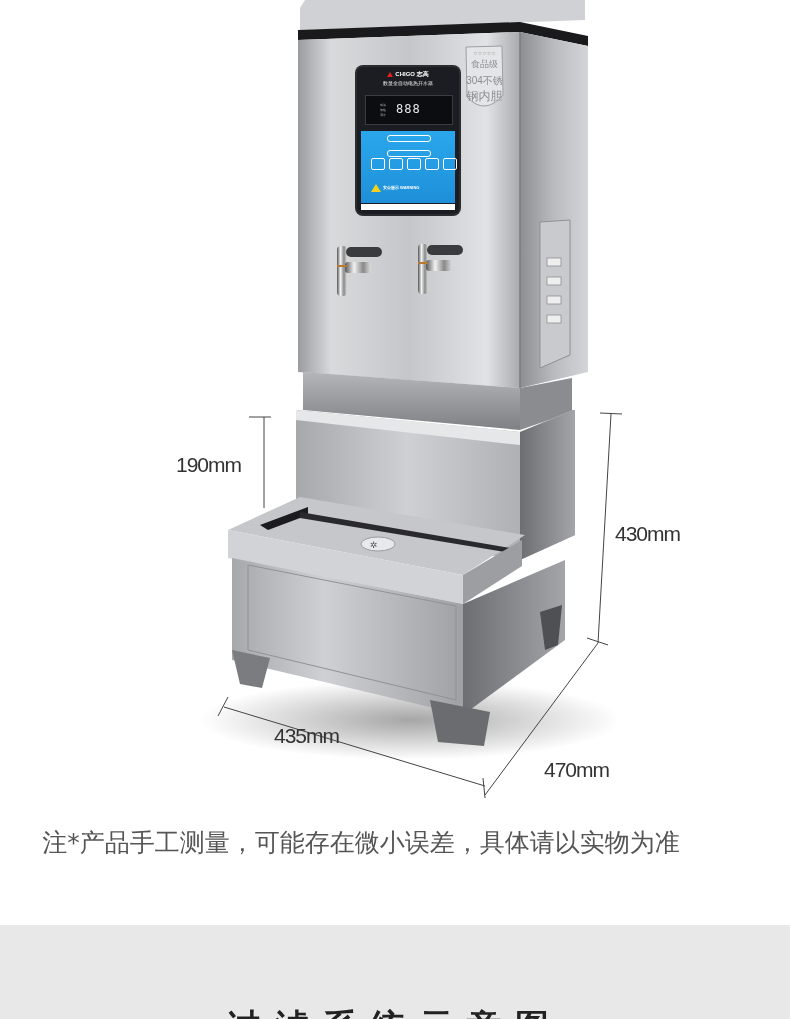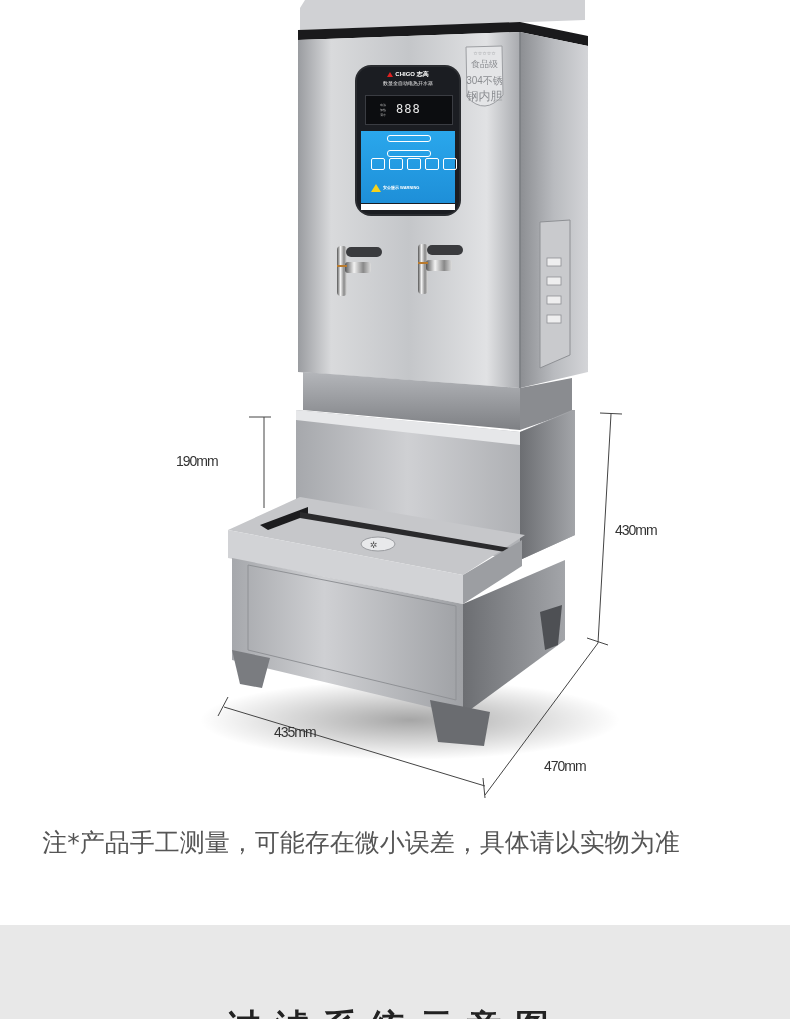--- a/index.html
+++ b/index.html
@@ -1,23 +1,23 @@
 <!DOCTYPE html>
 <html><head>
 <meta charset="utf-8">
 <style>
   html,body{margin:0;padding:0;}
   body{width:790px;height:1019px;position:relative;overflow:hidden;background:#ffffff;font-family:"Liberation Sans","DejaVu Sans",sans-serif;}
   .abs{position:absolute;}
-  .dim-label{position:absolute;font-size:14px;color:#333;letter-spacing:-1px;font-family:"Liberation Sans",sans-serif;}
+  .dim-label{position:absolute;font-size:21px;color:#333;letter-spacing:-1px;font-family:"Liberation Sans",sans-serif;}
   .note{position:absolute;left:0;width:722px;top:826px;text-align:center;font-size:25px;color:#555;font-family:"DejaVu Sans",sans-serif;letter-spacing:0px;}
   .footer-band{position:absolute;left:0;top:925px;width:790px;height:94px;background:#e8e8e8;}
   .footer-title{position:absolute;left:0;width:790px;top:1004px;text-align:center;font-size:34px;font-weight:bold;color:#222;font-family:"DejaVu Sans",sans-serif;letter-spacing:14px;height:15px;overflow:hidden;}
   
-  .panel{position:absolute;left:357px;top:67px;width:102px;height:147px;background:#1b1d22;border-radius:14px;box-shadow:0 0 0 2px #2a2c30;}
+  .panel{position:absolute;left:357px;top:67px;width:102px;height:147px;background:#1b1d22;border-radius:6px;box-shadow:0 0 0 2px #2a2c30;}
   .panel .brand{position:absolute;left:0;width:102px;top:3px;text-align:center;font-size:6px;color:#fff;font-weight:bold;}
   .panel .brand .tri{display:inline-block;width:0;height:0;border-left:3px solid transparent;border-right:3px solid transparent;border-bottom:5px solid #e02020;margin-right:2px;vertical-align:-1px;}
   .panel .ptitle{position:absolute;left:0;width:102px;top:13px;text-align:center;font-size:5px;color:#eee;}
   .panel .display{position:absolute;left:8px;top:28px;width:86px;height:28px;background:#0c0d10;border:1px solid #3a3c42;}
   .panel .digits{position:absolute;left:30px;top:6px;font-family:"DejaVu Sans Mono",monospace;font-size:12px;color:#e8e8e8;letter-spacing:1px;}
   .panel .leds{position:absolute;left:14px;top:7px;font-size:3px;color:#bbb;line-height:5px;}
   .panel .blue{position:absolute;left:4px;top:64px;width:94px;height:72px;background:linear-gradient(#2aa7ec,#1e8fd8);}
   .panel .pill{position:absolute;left:26px;width:42px;height:5px;border:1px solid #fff;border-radius:3px;font-size:3px;color:#fff;text-align:center;line-height:5px;}
   .panel .keys{position:absolute;left:10px;top:27px;display:flex;gap:4px;}
   .panel .key{width:12px;height:10px;border:1px solid #fff;border-radius:2px;}

